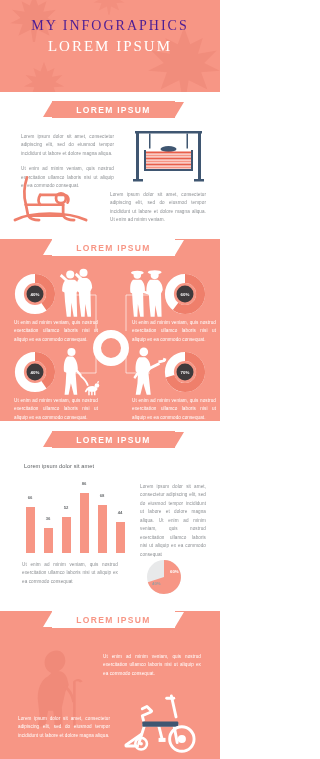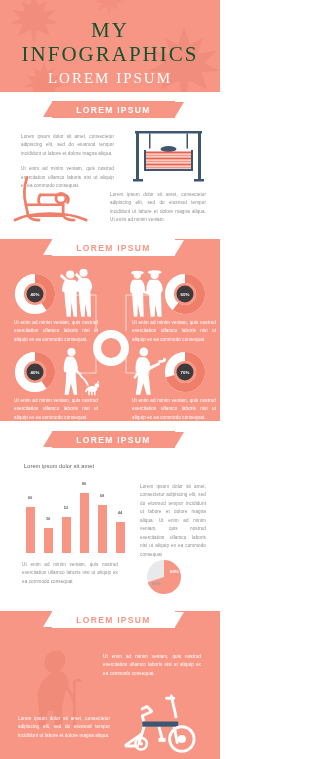--- a/index.html
+++ b/index.html
@@ -24,22 +24,22 @@
   .leaf.l2 { left:145px; top:24px; width:78px; height:78px; opacity:.72; }
   .leaf.l3 { left:22px; top:60px;  width:44px; height:44px; opacity:.70; }
   .leaf.l4 { left:92px; top:-18px; width:34px; height:34px; opacity:.55; }
   .header-titles {
     position:relative; z-index:3;
     text-align:center;
     padding-top:18px;
   }
   .title-main {
     font-family:"Liberation Serif", serif;
-    color:#14532d;
-    font-size:21px;
+    color:#4c1d95;
+    font-size:14px;
     letter-spacing:2.0px;
     font-weight:400;
     line-height:1.15;
   }
   .title-sub {
     font-family:"Liberation Serif", serif;
     color:#ffffff;
     font-size:15px;
     letter-spacing:2.0px;
     font-weight:400;

